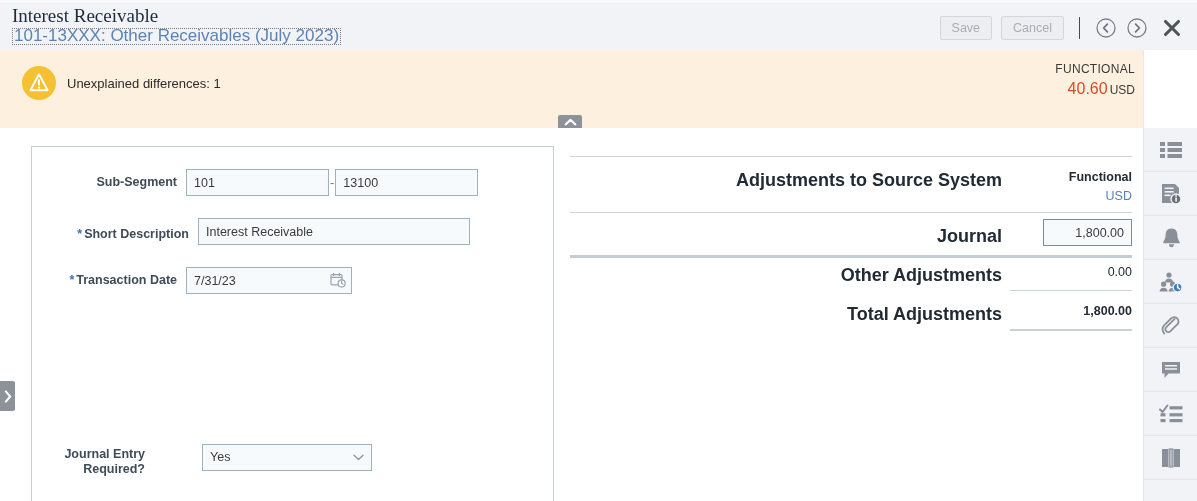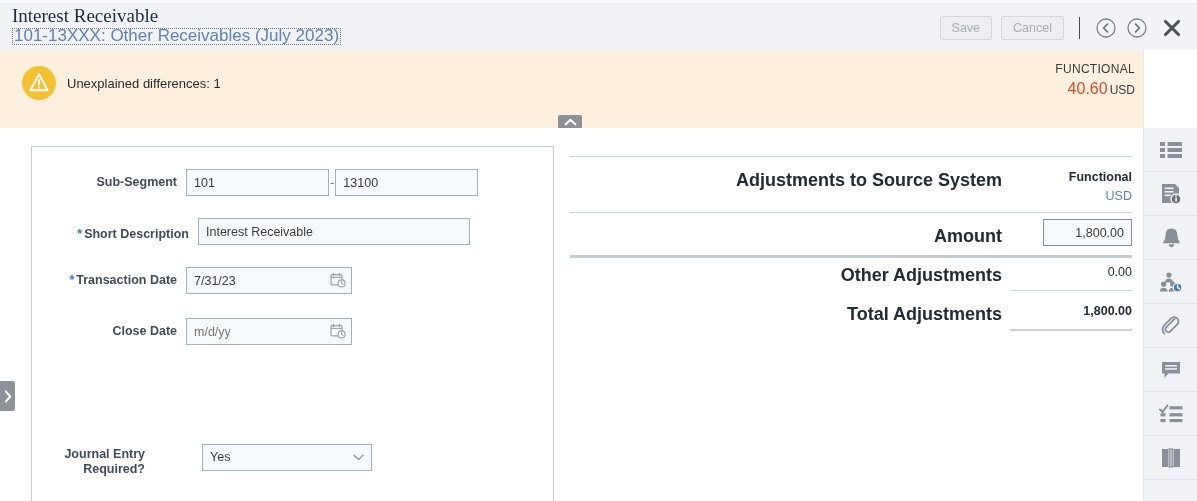--- a/index.html
+++ b/index.html
@@ -369,33 +369,20 @@
         <svg class="cal-icon" viewBox="0 0 16 16">
           <rect x="1" y="2.6" width="11" height="10.2" rx="1" fill="none" stroke="#9aa3ad" stroke-width="1.2"></rect>
           <path d="M1 5.4 H12" stroke="#9aa3ad" stroke-width="1.2"></path>
           <path d="M3.6 1.3 V3.6 M9.4 1.3 V3.6" stroke="#9aa3ad" stroke-width="1.2" stroke-linecap="round"></path>
           <circle cx="11.6" cy="11.4" r="3.5" fill="#ffffff" stroke="#9aa3ad" stroke-width="1.2"></circle>
           <path d="M11.6 9.3 V11.4 L13.1 12.3" fill="none" stroke="#9aa3ad" stroke-width="1.2" stroke-linecap="round"></path>
         </svg>
       </div>
     </div>
 
-    <div class="frow" style="left:0; top:171px; width:335px;">
-      <div class="flabel" style="width:154px; padding-right:9px; padding-top:6px;">Close Date</div>
-      <div class="datewrap">
-        <input class="inp ph" style="width: 166px; padding-right: 26px;" value="" placeholder="m/d/yy">
-        <svg class="cal-icon" viewBox="0 0 16 16">
-          <rect x="1" y="2.6" width="11" height="10.2" rx="1" fill="none" stroke="#9aa3ad" stroke-width="1.2"></rect>
-          <path d="M1 5.4 H12" stroke="#9aa3ad" stroke-width="1.2"></path>
-          <path d="M3.6 1.3 V3.6 M9.4 1.3 V3.6" stroke="#9aa3ad" stroke-width="1.2" stroke-linecap="round"></path>
-          <circle cx="11.6" cy="11.4" r="3.5" fill="#ffffff" stroke="#9aa3ad" stroke-width="1.2"></circle>
-          <path d="M11.6 9.3 V11.4 L13.1 12.3" fill="none" stroke="#9aa3ad" stroke-width="1.2" stroke-linecap="round"></path>
-        </svg>
-      </div>
-    </div>
 
 
     <div class="frow" style="left:0; top:297px; width:340px;">
       <div class="flabel" style="width:154px; padding-right:9px; padding-top:3px;">
         <div>Journal Entry</div>
         <div>Required?</div>
       </div>
       <div class="selwrap">
         <div class="sel">Yes</div>
         <svg class="chev-down" viewBox="0 0 11 7">
@@ -409,21 +396,21 @@
   <div class="adj">
 
     <div class="adj-hr" style="left:0; top:0; width:562px;"></div>
 
     <div class="adj-label" style="left:0; top:14px; width:432px;">Adjustments to Source System</div>
     <div class="adj-val bold" style="left:440px; top:14px; width:122px;">Functional</div>
     <div class="adj-val link" style="left:440px; top:33px; width:122px;">USD</div>
 
     <div class="adj-hr" style="left:0; top:56px; width:562px;"></div>
 
-    <div class="adj-label" style="left:0; top:70px; width:432px;">Amount</div>
+    <div class="adj-label" style="left:0; top:70px; width:432px;">Journal</div>
     <input class="amt-input" style="left: 473px; top: 63px;" value="1,800.00">
 
     <div class="adj-hr thick" style="left:0; top:99px; width:562px;"></div>
 
     <div class="adj-label" style="left:0; top:109px; width:432px;">Other Adjustments</div>
     <div class="adj-val" style="left:440px; top:109px; width:122px;">0.00</div>
 
     <div class="adj-hr" style="left:440px; top:134px; width:122px;"></div>
 
     <div class="adj-label" style="left:0; top:148px; width:432px;">Total Adjustments</div>

